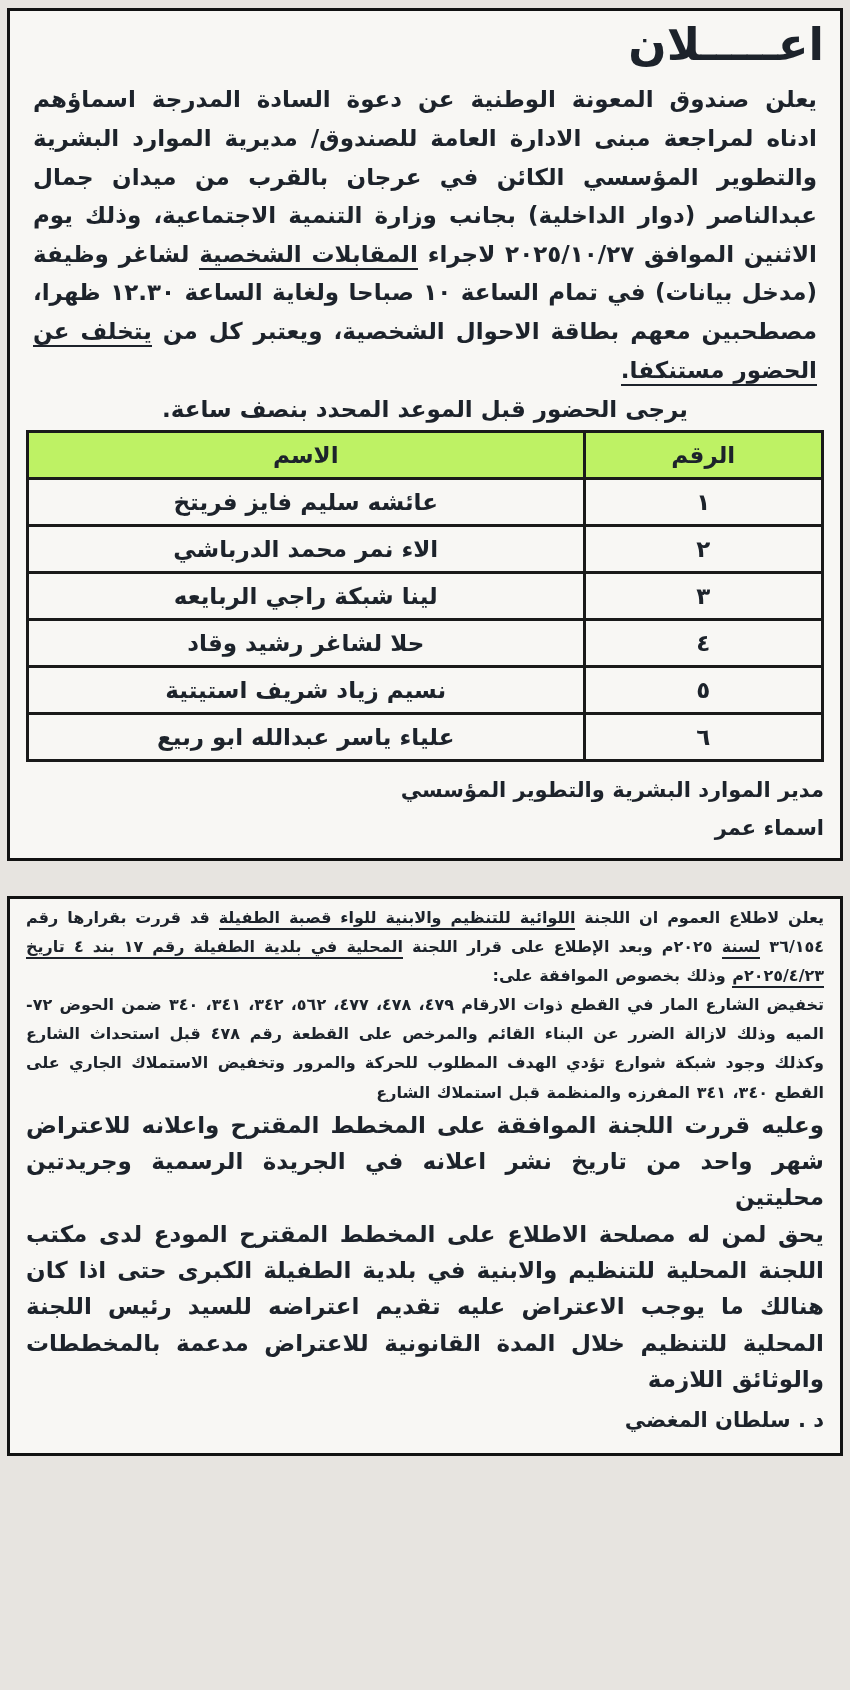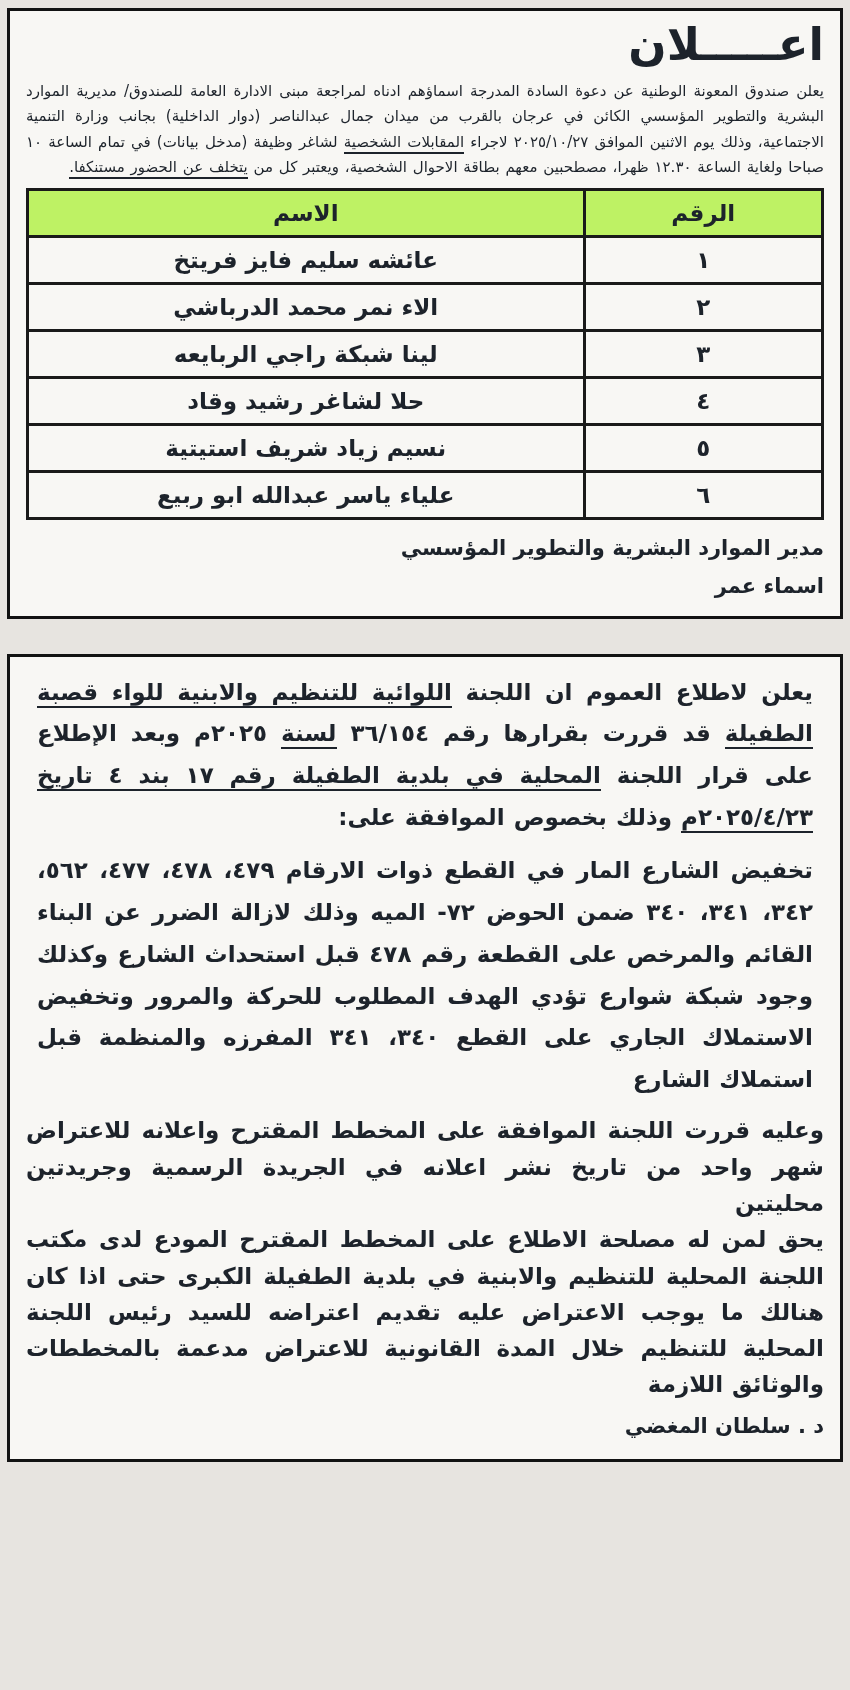--- a/index.html
+++ b/index.html
@@ -19,33 +19,33 @@
     box-sizing:border-box;
   }
   .paper2{margin-top:35px;padding-bottom:16px;}
   .ad-title{
     font-size:45px;
     font-weight:bold;
     margin:2px 0 6px 0;
     line-height:1.25;
   }
   .body-text{
-    font-size:15px;
-    font-weight:normal;
+    font-size:23px;
+    font-weight:bold;
     line-height:1.68;
     text-align:justify;
-    margin:0;
+    margin:7px;
     word-spacing:1px;
   }
   .body-text2{
-    font-size:23px;
+    font-size:16px;
     font-weight:bold;
     line-height:1.82;
     text-align:justify;
-    margin:11px;
+    margin:0;
     word-spacing:1px;
   }
   .body-text3{
     font-size:23px;
     font-weight:bold;
     line-height:1.58;
     text-align:justify;
     margin:0;
     word-spacing:1px;
   }
@@ -98,20 +98,21 @@
     
         <span>يعلن صندوق المعونة الوطنية عن دعوة السادة المدرجة اسماؤهم ادناه لمراجعة مبنى الادارة العامة للصندوق/ مديرية الموارد البشرية والتطوير المؤسسي الكائن في عرجان بالقرب من ميدان جمال عبدالناصر (دوار الداخلية) بجانب وزارة التنمية الاجتماعية، وذلك يوم الاثنين الموافق ٢٠٢٥/١٠/٢٧ لاجراء </span>
       
         <span class="u">المقابلات الشخصية</span>
       
         <span> لشاغر وظيفة (مدخل بيانات) في تمام الساعة ١٠ صباحا ولغاية الساعة ١٢.٣٠ ظهرا، مصطحبين معهم بطاقة الاحوال الشخصية، ويعتبر كل من </span>
       
         <span class="u">يتخلف عن الحضور مستنكفا.</span>
       </p>
 
+    <p class="note-line">يرجى الحضور قبل الموعد المحدد بنصف ساعة.</p>
 
     <table class="names">
       <colgroup>
           <col class="c-num">
           <col class="c-name">
         </colgroup>
       <thead>
         <tr>
           <th>الرقم</th>
           <th>الاسم</th>

